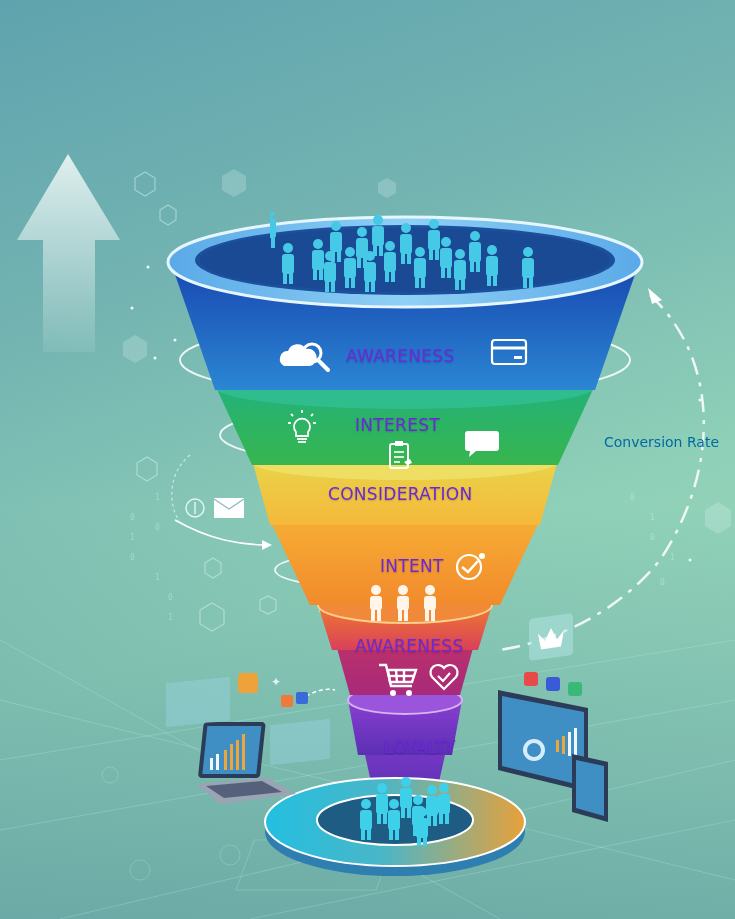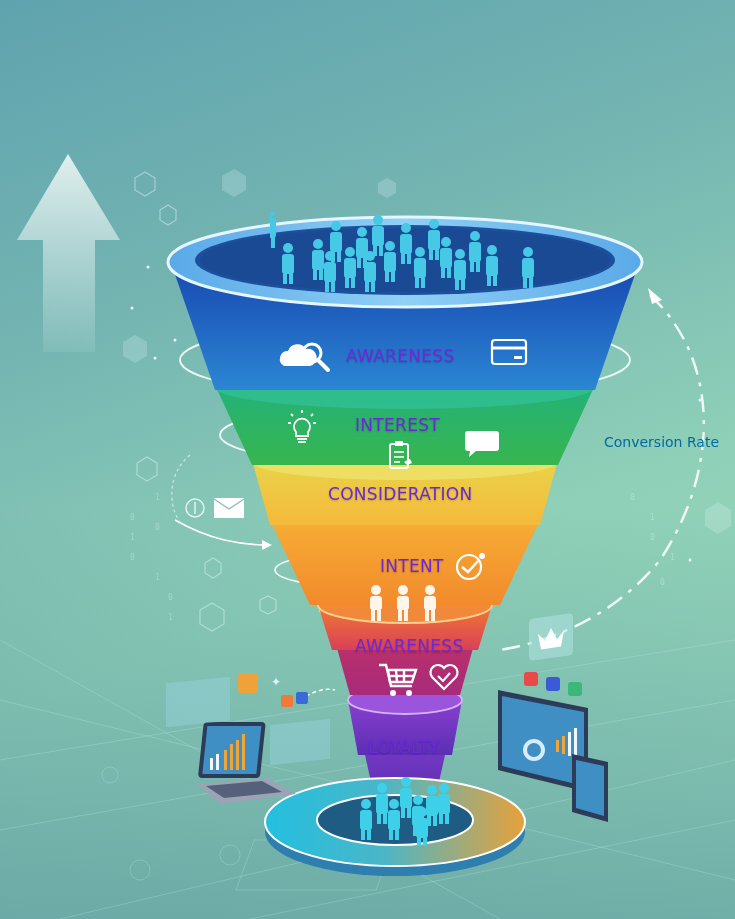--- a/index.html
+++ b/index.html
@@ -190,21 +190,21 @@
     <use href="#p" x="100" y="44"></use>
       <use href="#p" x="60" y="44"></use>
   </g>
 </svg>
 
 <div class="stage-label" style="left:346px;top:346px">AWARENESS</div>
 <div class="stage-label" style="left:355px;top:415px">INTEREST</div>
 <div class="stage-label" style="left:328px;top:484px">CONSIDERATION</div>
 <div class="stage-label" style="left:380px;top:556px">INTENT</div>
 <div class="stage-label" style="left:355px;top:636px">AWARENESS</div>
-<div class="stage-label" style="left:368px;top:737px">LOYALTY</div>
+<div class="stage-label" style="left:384px;top:737px">LOYALTY</div>
 
 <svg class="abs" style="left:278px;top:336px" width="56" height="38">
   <path d="M6 30 a8 8 0 0 1 4 -15 a10 10 0 0 1 18 -2 a7 7 0 0 1 4 17 z" fill="#fff"></path>
   <circle cx="34" cy="17" r="9" fill="none" stroke="#fff" stroke-width="3"></circle>
   <line x1="40" y1="24" x2="50" y2="34" stroke="#fff" stroke-width="4" stroke-linecap="round"></line>
 </svg>
 <svg class="abs" style="left:490px;top:338px" width="38" height="28">
   <rect x="2" y="2" width="34" height="24" rx="3" fill="none" stroke="#fff" stroke-width="2.2"></rect>
   <line x1="2" y1="10" x2="36" y2="10" stroke="#fff" stroke-width="3"></line>
   <rect x="24" y="18" width="8" height="3" fill="#fff"></rect>

